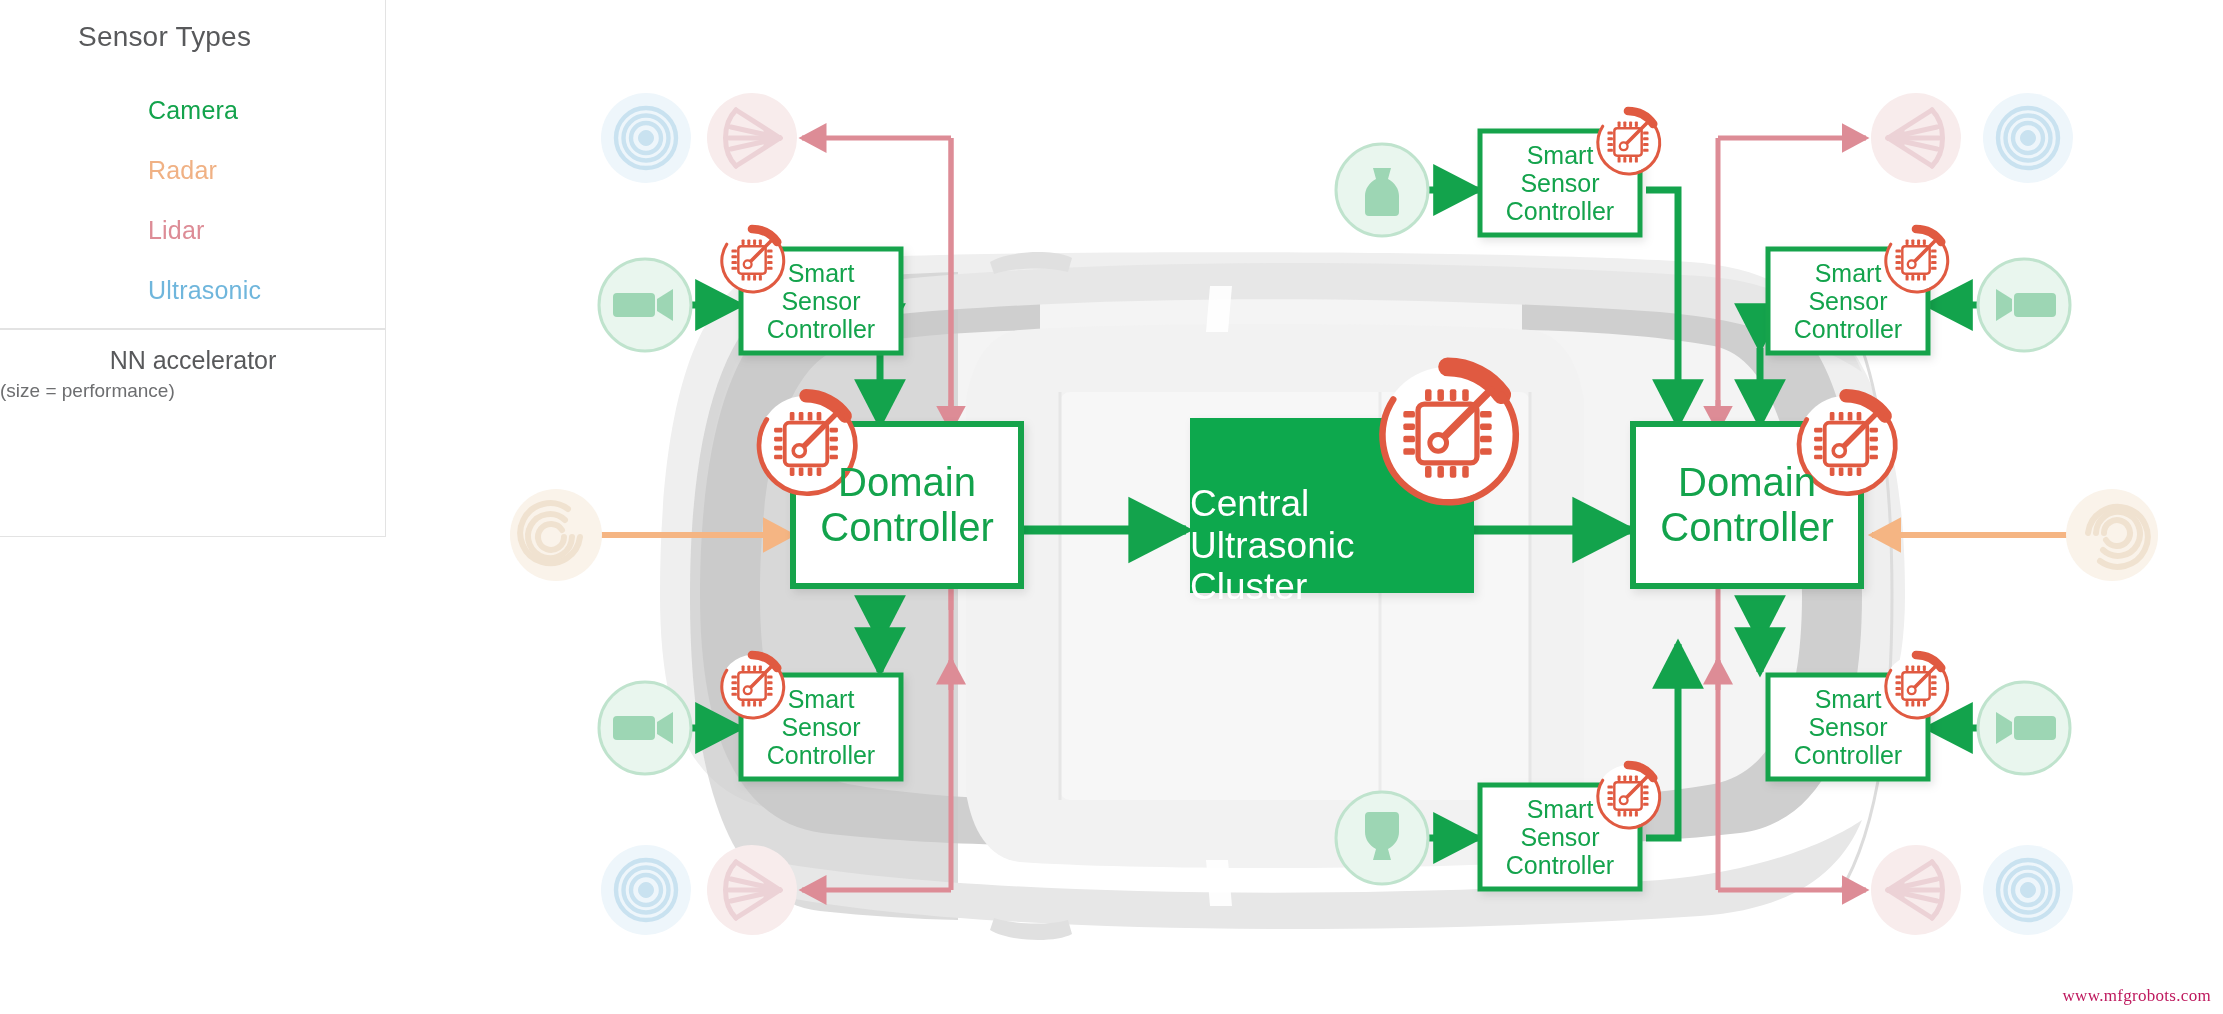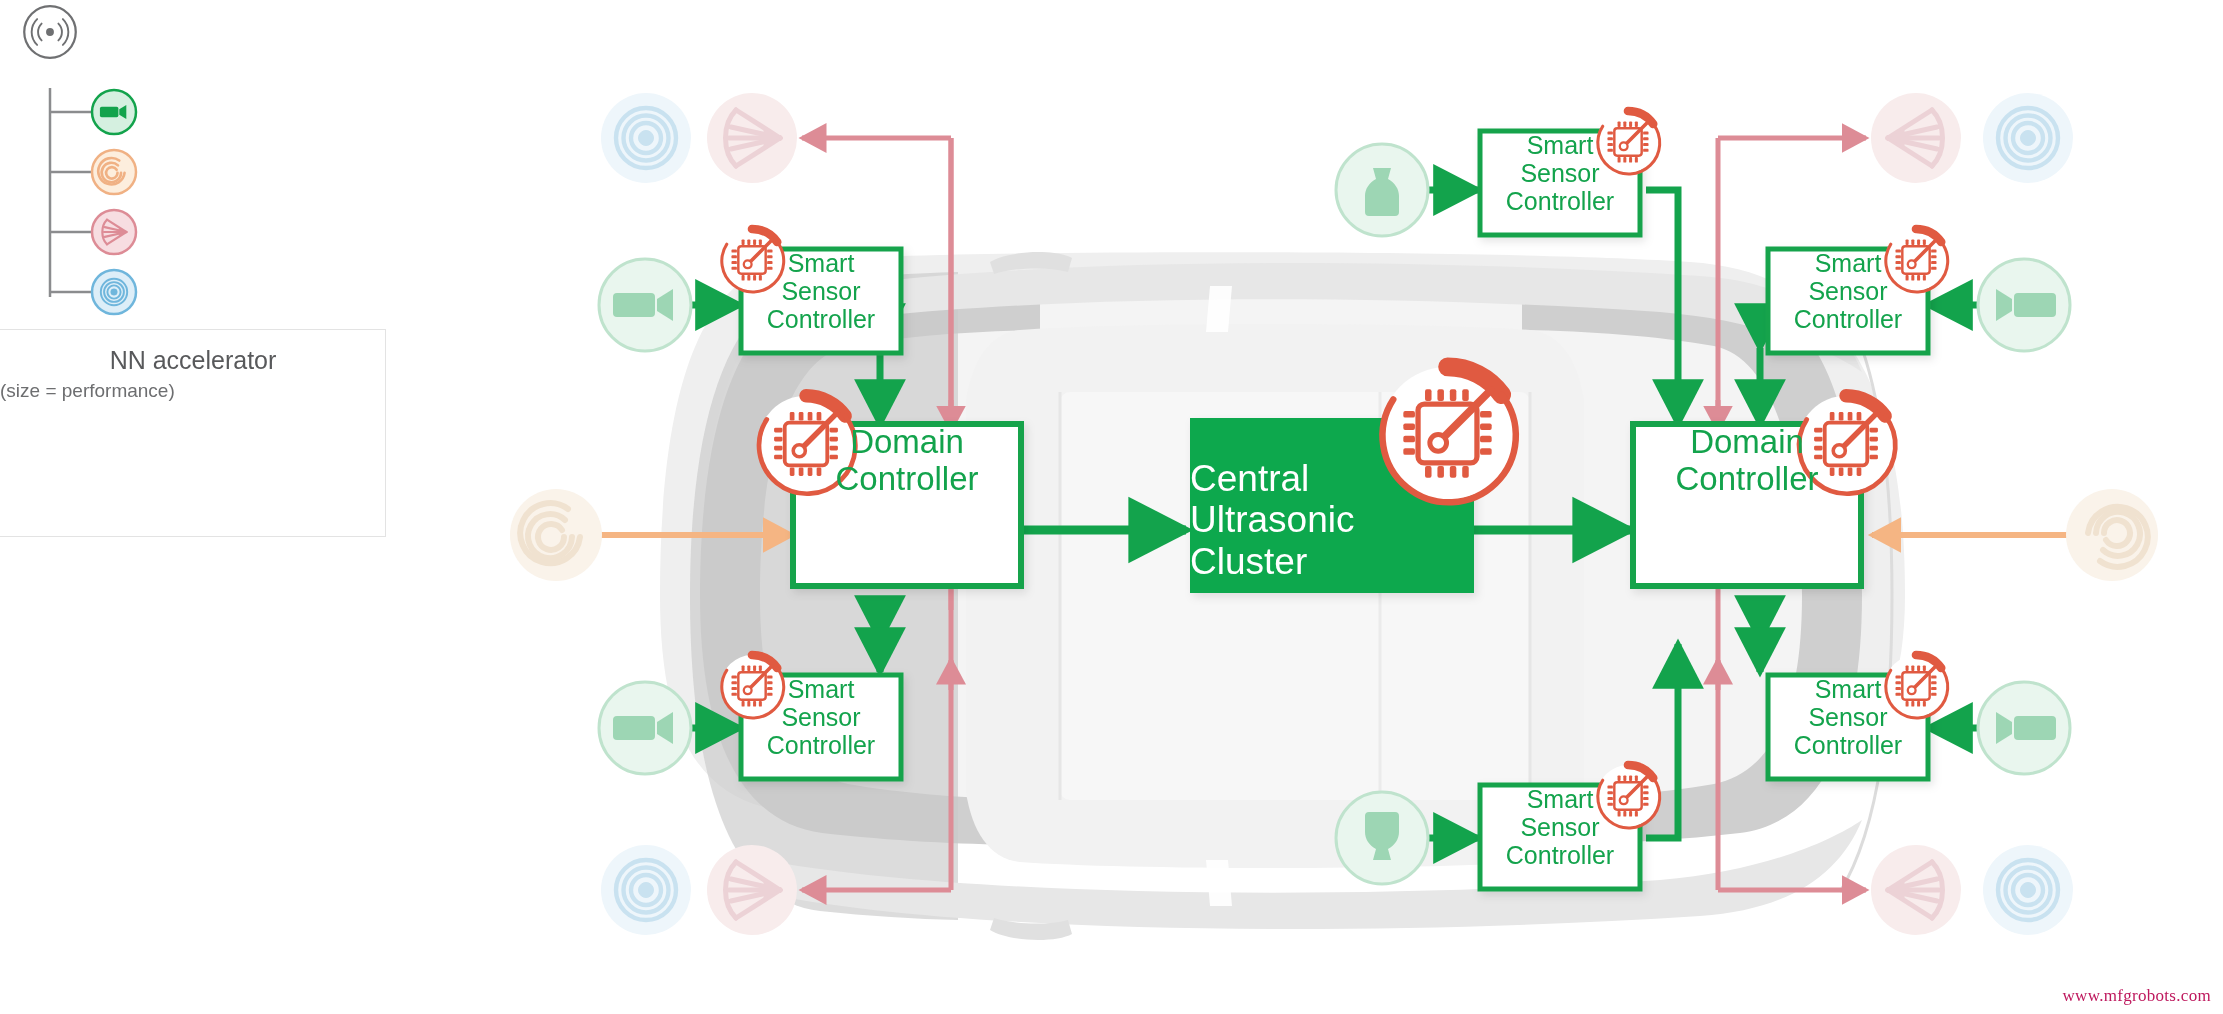--- a/index.html
+++ b/index.html
@@ -30,25 +30,25 @@
     font-size:25px;color:#58595b;
   }
   .nn-sub{
     position:absolute;left:0;top:50px;width:386px;text-align:left;
     font-size:19px;color:#6d6e70;
   }
 
   
   .box-label{
     position:absolute;box-sizing:border-box;display:flex;
-    justify-content:center;
+    align-items:center;justify-content:center;
     text-align:center;line-height:1.12;pointer-events:none;
   }
   .ssc-label{font-size:25px;color:#13a34c;}
-  .dc-label{font-size:33px;color:#13a34c;}
+  .dc-label{font-size:40px;color:#13a34c;}
   .cpc-label{font-size:37px;color:#ffffff;padding-right:44px;justify-content:flex-start;text-align:left;}
 
   .watermark{
     position:absolute;right:12px;bottom:8px;font-size:17px;color:#be185d;
     font-family:"Liberation Serif","DejaVu Serif",serif;letter-spacing:.3px;
   }
 </style>
 </head>
 <body>
 
@@ -423,20 +423,27 @@
     <use href="#sym-ultrasonic" x="92" y="270" width="44" height="44" fill="#6fb6dc" stroke="#6fb6dc"></use>
   </g>
 
   <use href="#sym-nn-plain" x="14" y="428" width="72" height="72"></use>
   <g>
     <path d="M86 478 L236 458 L236 432 L300 476 L236 520 L236 494 L86 492 Z" fill="#e05a41"></path>
   </g>
   <use href="#sym-nn" x="248" y="388" width="128" height="128"></use>
 </svg>
 
+<div class="legend-panel" id="legend-sensors">
+  <div class="legend-title">Sensor Types</div>
+  <div class="legend-row-label" style="left:148px;top:97px;color:#13a34c;">Camera</div>
+  <div class="legend-row-label" style="left:148px;top:157px;color:#f0b184;">Radar</div>
+  <div class="legend-row-label" style="left:148px;top:217px;color:#dd8c96;">Lidar</div>
+  <div class="legend-row-label" style="left:148px;top:277px;color:#6fb6dc;">Ultrasonic</div>
+</div>
 
 <div class="legend-panel" id="legend-nn">
   <div class="nn-title">NN accelerator</div>
   <div class="nn-sub">(size = performance)</div>
 </div>
 
 <div class="box-label cpc-label" style="left:1190px;top:418px;width:284px;height:175px;margin-top:40px;">
   <span>
     <span>Central</span><br>
     <span>Ultrasonic</span><br>

